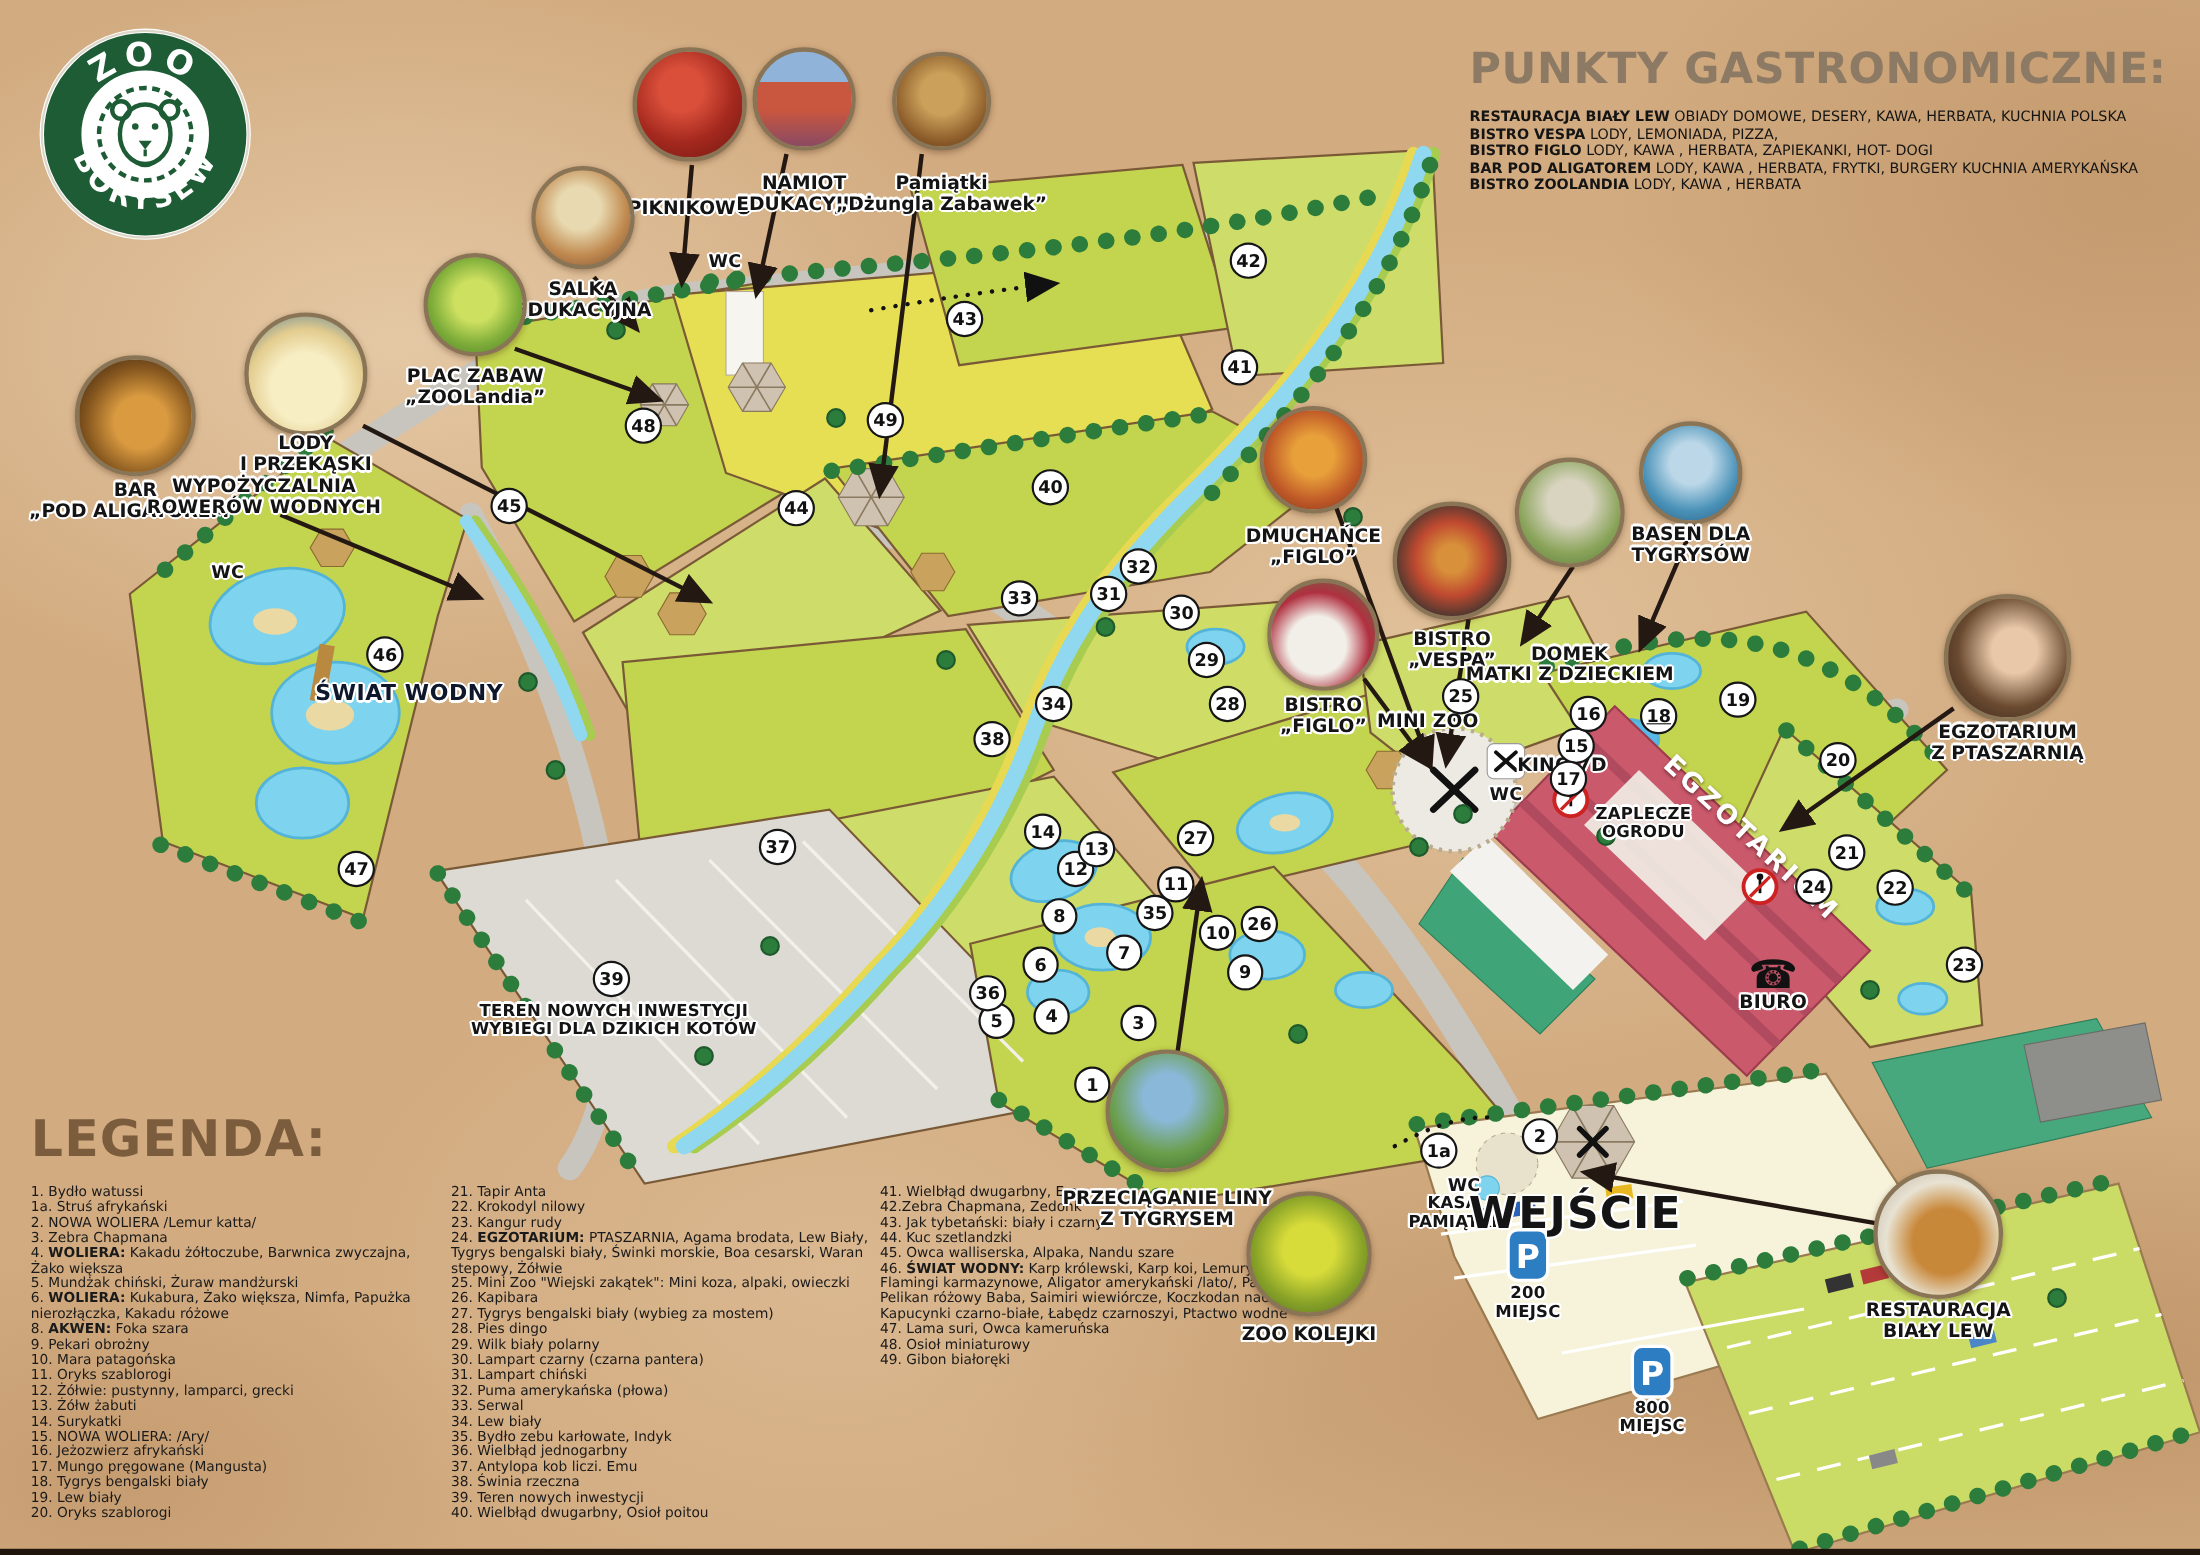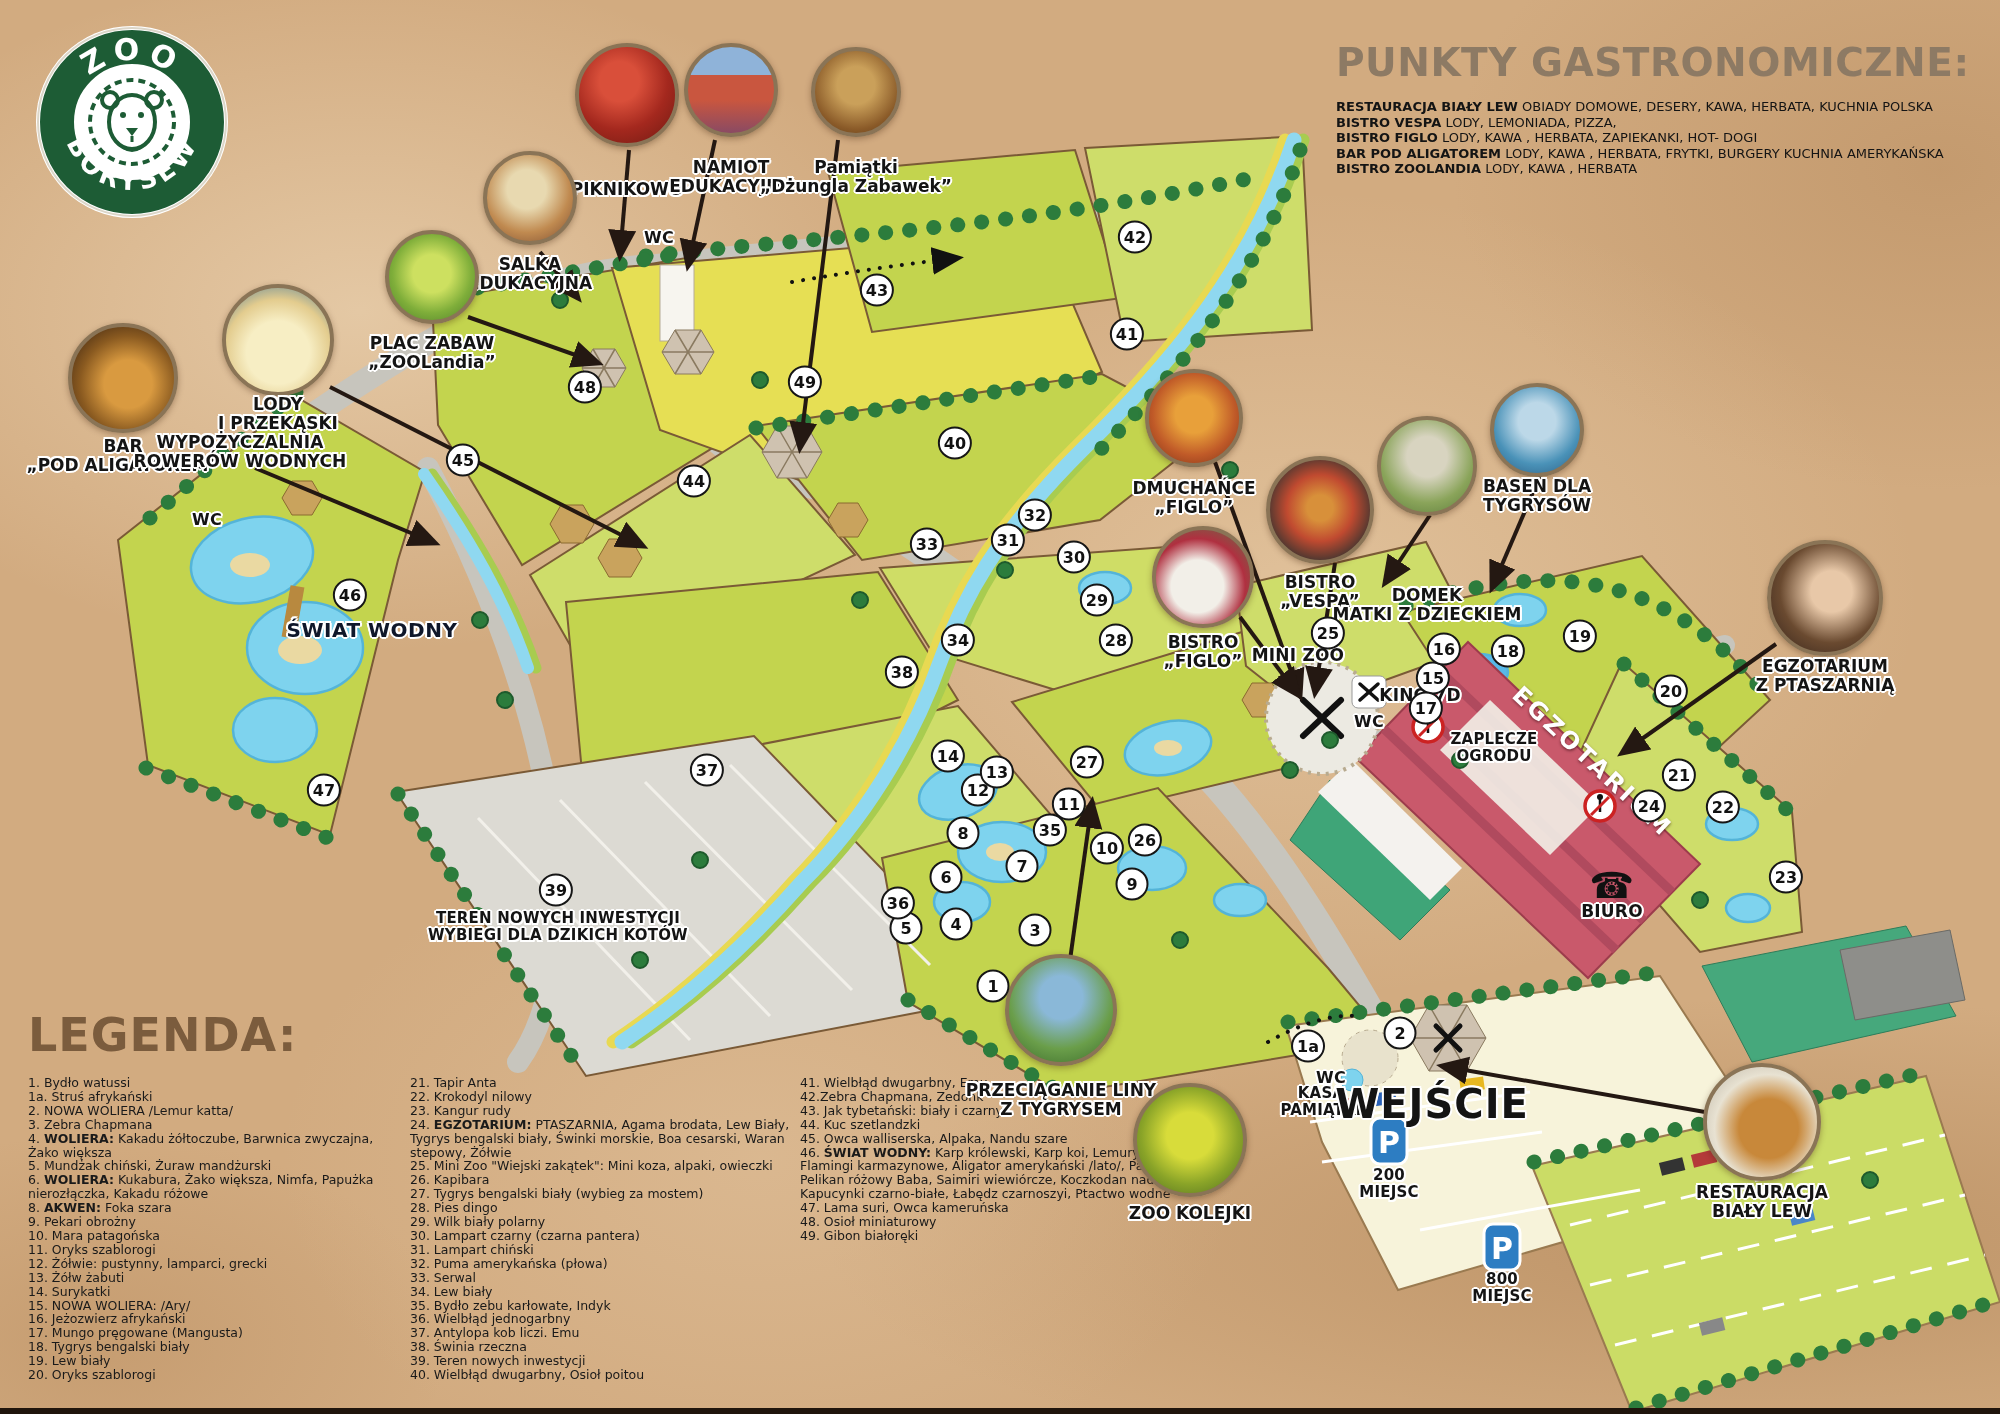--- a/index.html
+++ b/index.html
@@ -531,21 +531,21 @@
       <div class="badge" style="left: 963px; top: 833px;">8</div>
       <div class="badge" style="left: 1132px; top: 884px;">9</div>
       <div class="badge" style="left: 1107px; top: 848px;">10</div>
       <div class="badge" style="left: 1069px; top: 804px;">11</div>
       <div class="badge" style="left: 978px; top: 790px;">12</div>
       <div class="badge" style="left: 997px; top: 772px;">13</div>
       <div class="badge" style="left: 948px; top: 756px;">14</div>
       <div class="badge" style="left: 1433px; top: 678px;">15</div>
       <div class="badge" style="left: 1444px; top: 649px;">16</div>
       <div class="badge" style="left: 1426px; top: 708px;">17</div>
-      <div class="badge" style="left: 1508px; top: 651px;">18</div>
+      <div class="badge" style="left: 1508px; top: 651px; text-decoration: underline;">18</div>
       <div class="badge" style="left: 1580px; top: 636px;">19</div>
       <div class="badge" style="left: 1671px; top: 691px;">20</div>
       <div class="badge" style="left: 1679px; top: 775px;">21</div>
       <div class="badge" style="left: 1723px; top: 807px;">22</div>
       <div class="badge" style="left: 1786px; top: 877px;">23</div>
       <div class="badge" style="left: 1649px; top: 806px;">24</div>
       <div class="badge" style="left: 1328px; top: 633px;">25</div>
       <div class="badge" style="left: 1145px; top: 840px;">26</div>
       <div class="badge" style="left: 1087px; top: 762px;">27</div>
       <div class="badge" style="left: 1116px; top: 640px;">28</div>
@@ -557,20 +557,20 @@
       <div class="badge" style="left: 958px; top: 640px;">34</div>
       <div class="badge" style="left: 1050px; top: 830px;">35</div>
       <div class="badge" style="left: 898px; top: 903px;">36</div>
       <div class="badge" style="left: 707px; top: 770px;">37</div>
       <div class="badge" style="left: 902px; top: 672px;">38</div>
       <div class="badge" style="left: 556px; top: 890px;">39</div>
       <div class="badge" style="left: 955px; top: 443px;">40</div>
       <div class="badge" style="left: 1127px; top: 334px;">41</div>
       <div class="badge" style="left: 1135px; top: 237px;">42</div>
       <div class="badge" style="left: 877px; top: 290px;">43</div>
-      <div class="badge" style="left: 694px; top: 462px; margin-top: 19px;">44</div>
+      <div class="badge" style="left: 724px; top: 462px;">44</div>
       <div class="badge" style="left: 463px; top: 460px;">45</div>
       <div class="badge" style="left: 350px; top: 595px;">46</div>
       <div class="badge" style="left: 324px; top: 790px;">47</div>
       <div class="badge" style="left: 585px; top: 387px;">48</div>
       <div class="badge" style="left: 805px; top: 382px;">49</div>
     </div>
 </div>
 
 </body></html>

